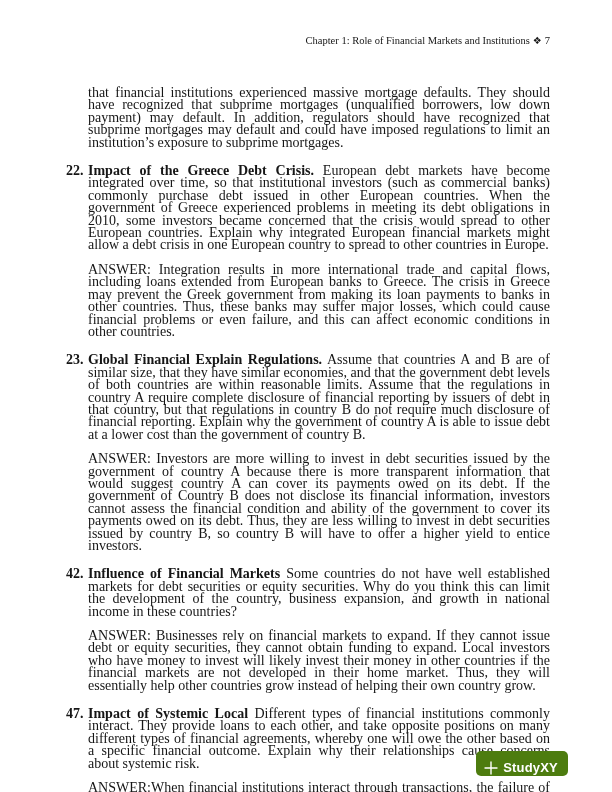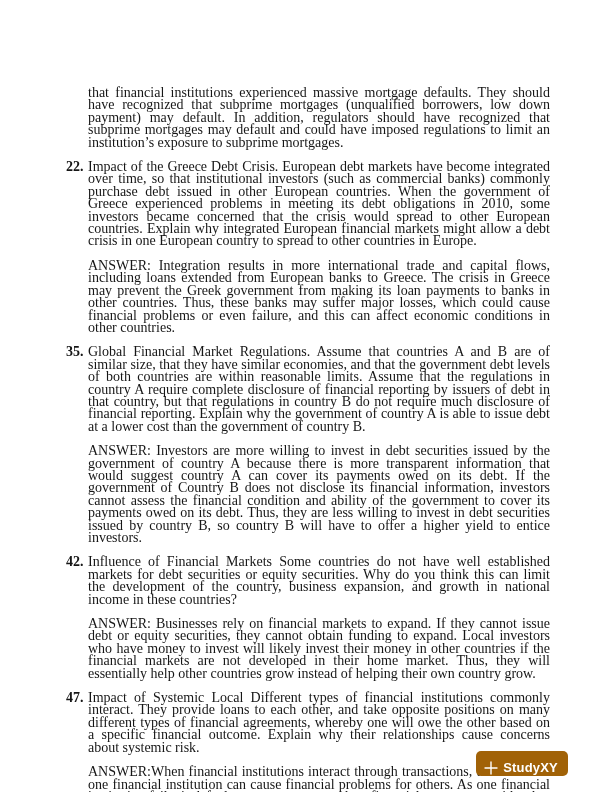--- a/index.html
+++ b/index.html
@@ -26,70 +26,73 @@
   }
   .header .sep { padding: 0 3px; font-size: 10px; }
   .content {
     position: absolute;
     top: 87px; left: 88px; width: 462px;
     font-size: 14px;
     line-height: 12.4px;
     text-align: justify;
   }
   .content p { margin: 0 0 12px 0; }
-  .item { position: relative; margin-top: 4px; }
+  .item { position: relative; margin-top: 16px; }
   .num {
     position: absolute;
     left: -22px; top: 0;
     font-weight: bold;
   }
-  .b { font-weight: normal; }
+  .b { font-weight: bold; }
   .logo {
     position: absolute;
     right: 44px; bottom: 16px;
     height: 25px;
-    background: #a16207;
+    background: #4d7c0f;
     border-radius: 5px;
     display: flex;
     align-items: center;
     gap: 5px;
     padding: 8px 10px 0 8px;
   }
   .logo-text {
     color: #ffffff;
     font-family: "Liberation Sans", sans-serif;
     font-size: 13px;
     font-weight: bold;
     letter-spacing: 0.2px;
   }
   .plus-icon-svg { display: block; }
 </style>
 </head>
 <body>
 
 <div class="page">
 
+  <div class="header">
+    <span>Chapter 1: Role of Financial Markets and Institutions</span><span class="sep">❖</span><span>7</span>
+  </div>
 
   <div class="content">
 
     <p>that financial institutions experienced massive mortgage defaults. They should have recognized that subprime mortgages (unqualified borrowers, low down payment) may default. In addition, regulators should have recognized that subprime mortgages may default and could have imposed regulations to limit an institution’s exposure to subprime mortgages.</p>
 
     <div class="item">
       <span class="num">22.</span>
       <p>
         <span class="b">Impact of the Greece Debt Crisis.</span>
         <span>European debt markets have become integrated over time, so that institutional investors (such as commercial banks) commonly purchase debt issued in other European countries. When the government of Greece experienced problems in meeting its debt obligations in 2010, some investors became concerned that the crisis would spread to other European countries. Explain why integrated European financial markets might allow a debt crisis in one European country to spread to other countries in Europe.</span>
       </p>
       <p>ANSWER: Integration results in more international trade and capital flows, including loans extended from European banks to Greece. The crisis in Greece may prevent the Greek government from making its loan payments to banks in other countries. Thus, these banks may suffer major losses, which could cause financial problems or even failure, and this can affect economic conditions in other countries.</p>
     </div>
 
     <div class="item">
-      <span class="num">35.</span>
+      <span class="num">23.</span>
       <p>
-        <span class="b">Global Financial Market Regulations.</span>
+        <span class="b">Global Financial Explain Regulations.</span>
         <span>Assume that countries A and B are of similar size, that they have similar economies, and that the government debt levels of both countries are within reasonable limits. Assume that the regulations in country A require complete disclosure of financial reporting by issuers of debt in that country, but that regulations in country B do not require much disclosure of financial reporting. Explain why the government of country A is able to issue debt at a lower cost than the government of country B.</span>
       </p>
       <p>ANSWER: Investors are more willing to invest in debt securities issued by the government of country A because there is more transparent information that would suggest country A can cover its payments owed on its debt. If the government of Country B does not disclose its financial information, investors cannot assess the financial condition and ability of the government to cover its payments owed on its debt. Thus, they are less willing to invest in debt securities issued by country B, so country B will have to offer a higher yield to entice investors.</p>
     </div>
 
     <div class="item">
       <span class="num">42.</span>
       <p>
         <span class="b">Influence of Financial Markets</span>
         <span>Some countries do not have well established markets for debt securities or equity securities. Why do you think this can limit the development of the country, business expansion, and growth in national income in these countries?</span>

